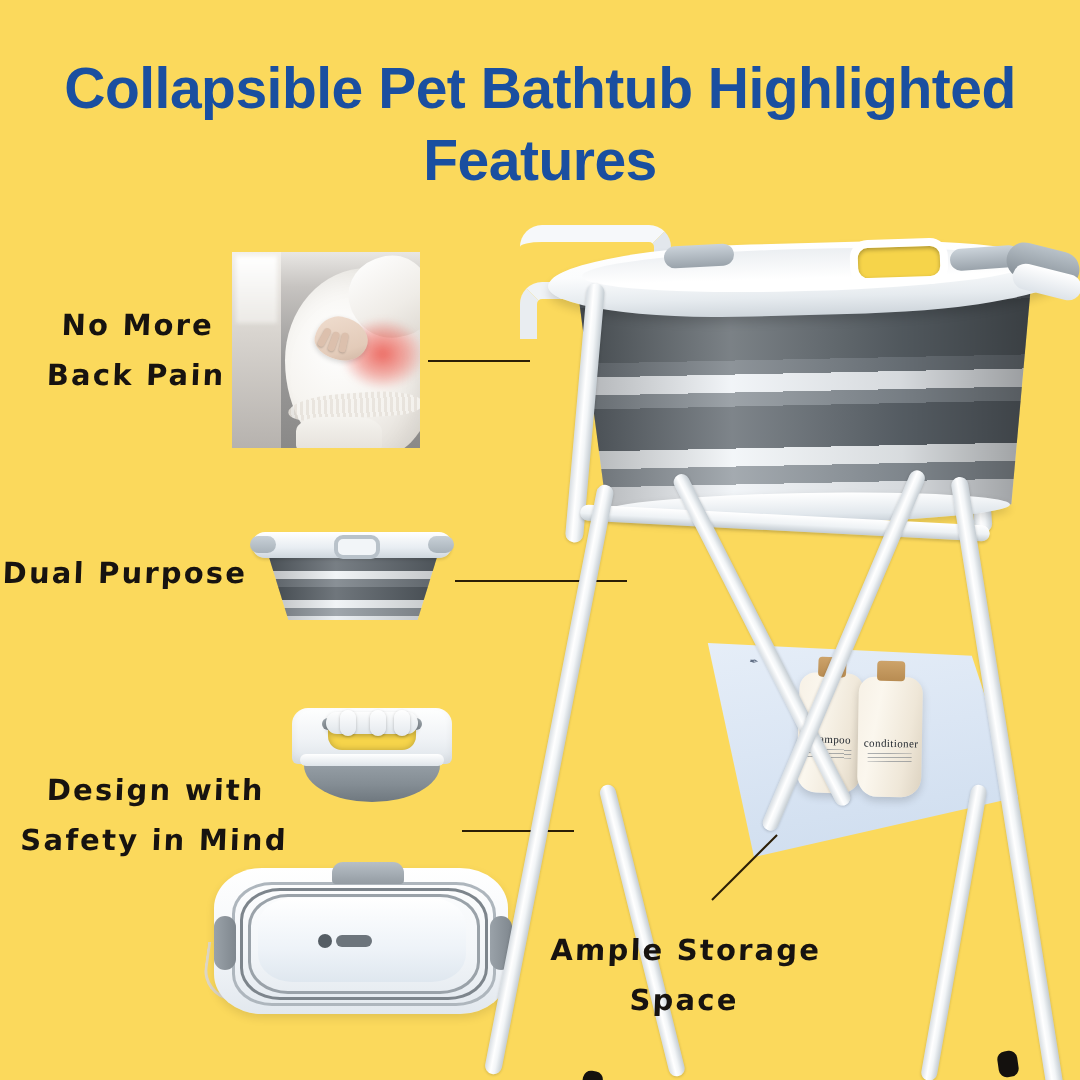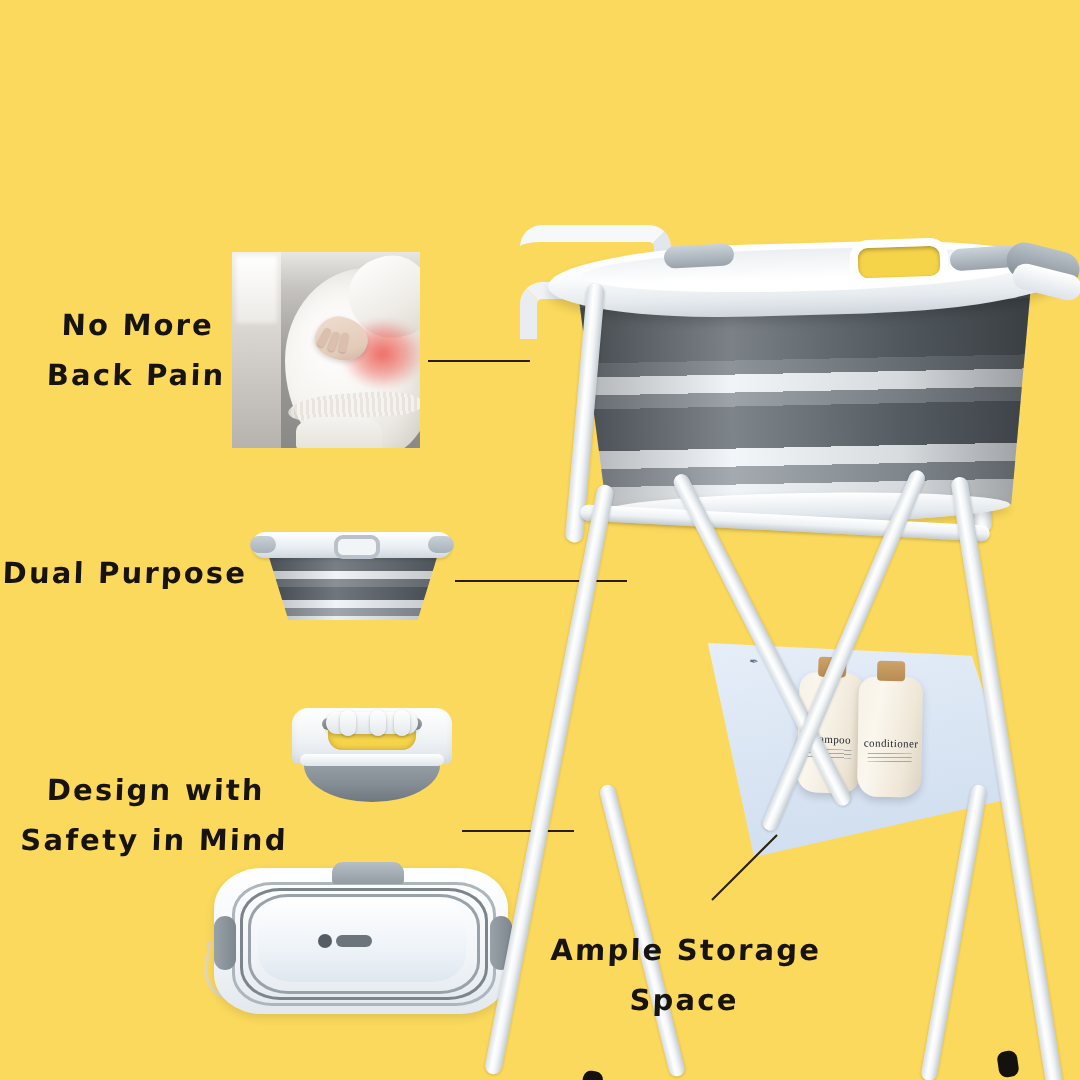--- a/index.html
+++ b/index.html
@@ -374,20 +374,21 @@
     opacity:.55;
   }
   #bottle-shampoo{left:278px;top:448px;transform:rotate(2deg);}
   #bottle-conditioner{left:338px;top:452px;transform:rotate(1deg);}
 </style>
 </head>
 <body>
 
 <div id="page">
 
+  <div class="title">Collapsible Pet Bathtub Highlighted Features</div>
 
   <div id="photo-backpain">
     <div class="bp-wallL"></div>
     <div class="bp-wallR"></div>
     <div class="bp-window"></div>
     <div class="bp-body"></div>
     <div class="bp-sleeve"></div>
     <div class="bp-glow"></div>
     <div class="bp-hand">
       <div class="bp-finger" style="left:6px;top:14px;transform:rotate(16deg);"></div>

